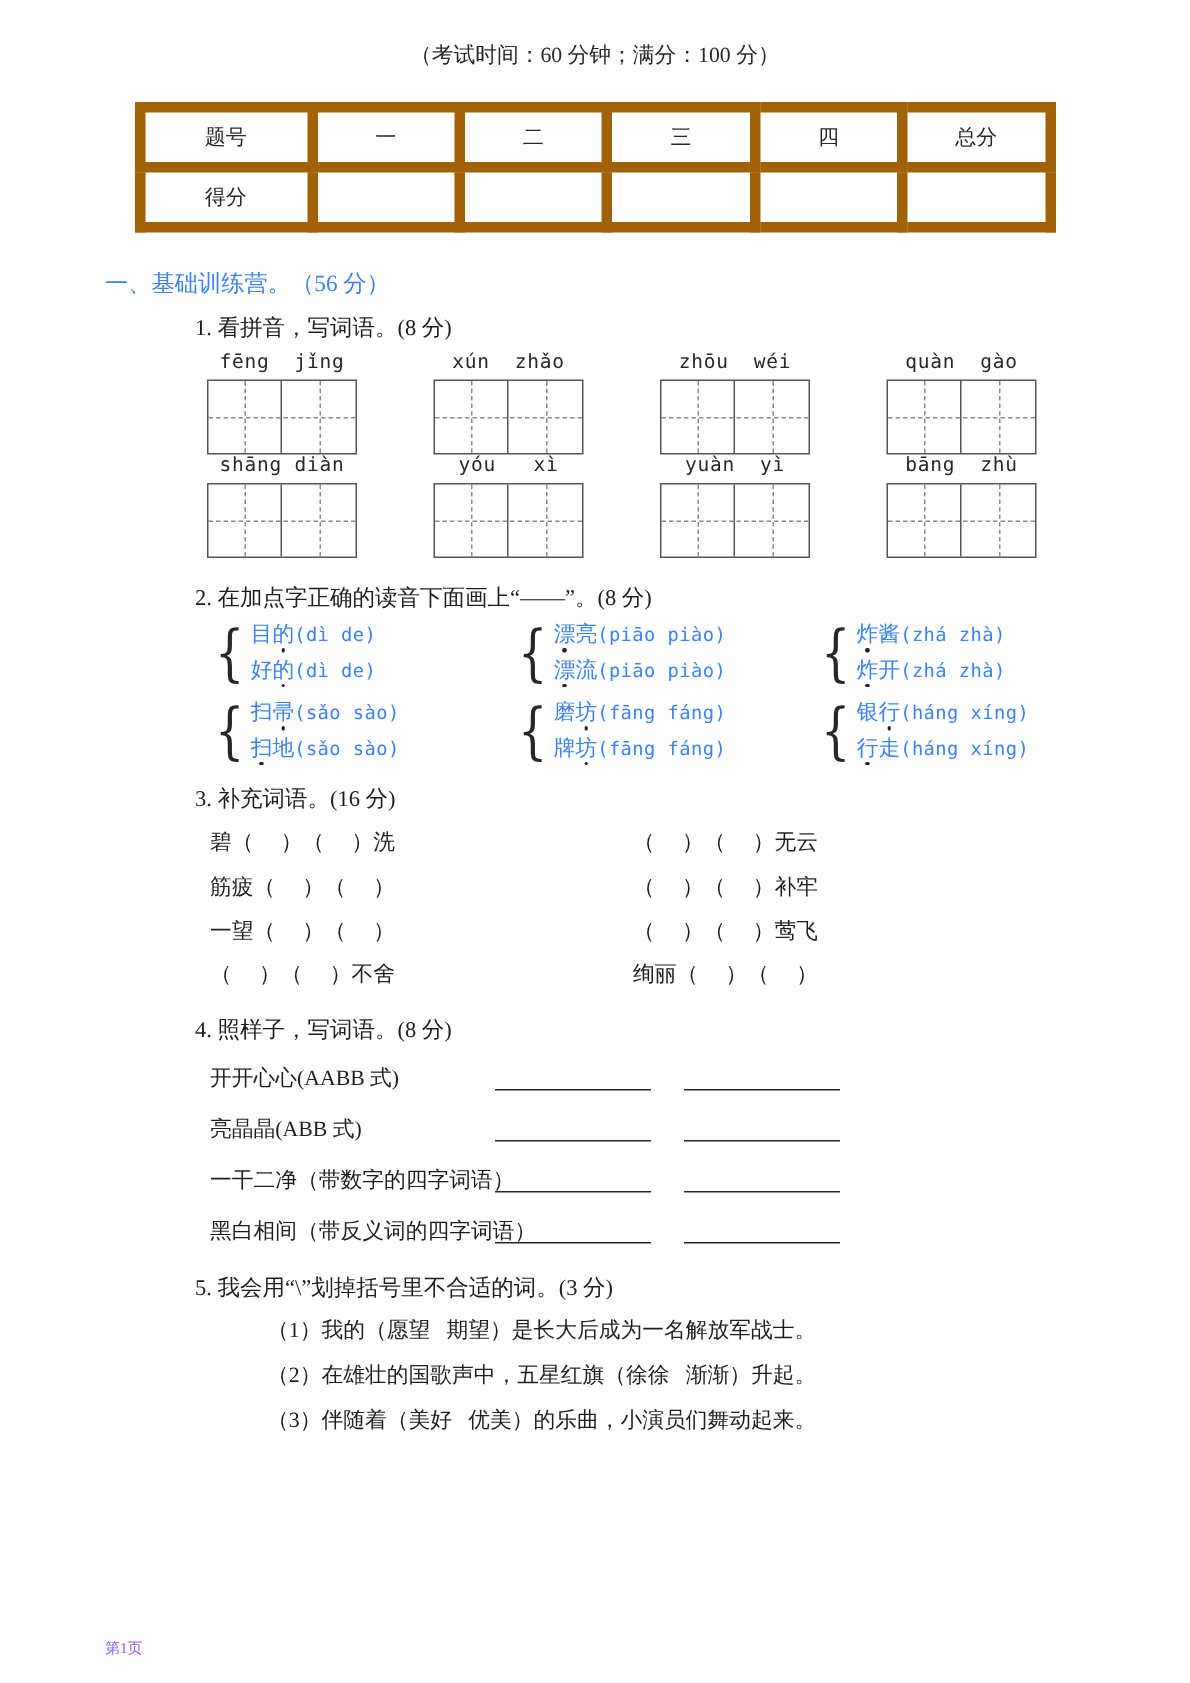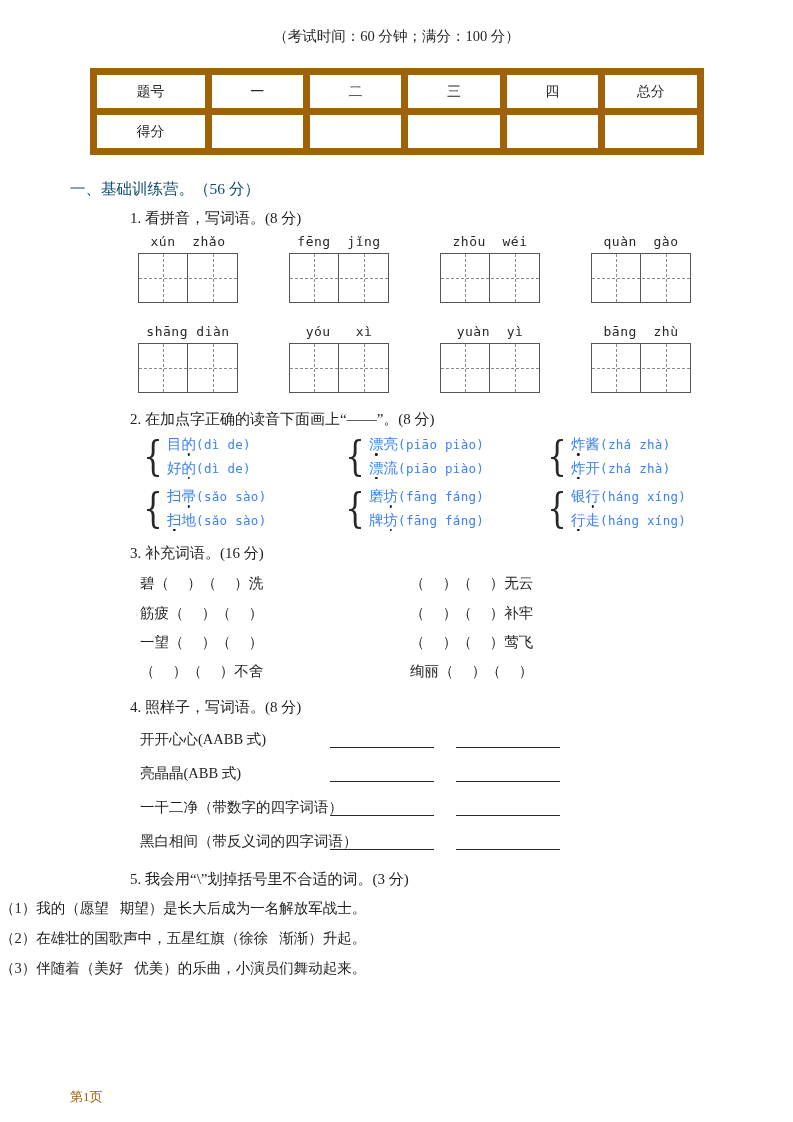--- a/index.html
+++ b/index.html
@@ -58,21 +58,21 @@
     vertical-align: middle;
     font-size: 14px;
     color: #2a2626;
   }
   table.score-table td.first-col { width: 106px; }
 
   
   .section-head {
     font-size: 15.5px;
     padding: 24px 0 0 70px;
-    color: #0c4a6e;
+    color: #3b82f6;
   }
   .q-head {
     font-size: 15px;
     padding: 9px 0 0 130px;
     color: #1f1c1c;
   }
 
   
   .pinyin-block {
     padding-left: 138px;
@@ -122,21 +122,21 @@
   }
   .tzg::after {
     
     content: "";
     position: absolute;
     left: 0;
     right: 0;
     top: 50%;
     border-top: 1.2px dashed #8a8a8a;
   }
-  .pinyin-block .row2 { margin-top: 21px; }
+  .pinyin-block .row2 { }
 
   
   .q2-block {
     padding-left: 140px;
     padding-top: 6px;
   }
   .q2-row {
     display: flex;
   }
   .q2-group {
@@ -189,20 +189,21 @@
   
   .q3-block {
     padding-left: 140px;
     padding-top: 6px;
     font-size: 14.5px;
     color: #201d1d;
   }
   .q3-row {
     display: flex;
     line-height: 2.02;
+    gap: 12px;
   }
   .q3-left { width: 270px; white-space: pre; }
   .q3-right { white-space: pre; }
 
   
   .q4-block {
     padding-left: 140px;
     padding-top: 5px;
     font-size: 14.5px;
     color: #201d1d;
@@ -215,33 +216,35 @@
   .q4-label { width: 190px; white-space: nowrap; }
   .q4-blank {
     width: 104px;
     border-bottom: 1.1px solid #2a2626;
     height: 17px;
     margin-right: 22px;
   }
 
   
   .q5-block {
+    padding-left: 140px;
     padding-top: 5px;
     font-size: 14.5px;
     color: #201d1d;
+    margin-left: 38px;
   }
   .q5-row { line-height: 2.06; white-space: pre; }
 
   
   .footer {
     position: absolute;
     left: 70px;
     bottom: 16px;
-    font-size: 13px;
-    color: #a16207;
+    font-size: 10px;
+    color: #8b5cf6;
   }
 </style>
 </head>
 <body>
 
 <div class="page">
 
   <div class="subtitle">（考试时间：60 分钟；满分：100 分）</div>
 
   <div class="score-table-wrap">
@@ -266,28 +269,28 @@
       </tbody>
     </table>
   </div>
 
   <div class="section-head">一、基础训练营。（56 分）</div>
 
   <div class="q-head">1. 看拼音，写词语。(8 分)</div>
   <div class="pinyin-block">
     <div class="pinyin-row">
       <div class="pinyin-cellgroup">
+        <div class="pinyin-text">fēng  jǐng</div>
+        <div class="tzg">
+            <div class="half"></div>
+            <div class="half"></div>
+          </div>
+      </div>
+      <div class="pinyin-cellgroup">
         <div class="pinyin-text">xún  zhǎo</div>
-        <div class="tzg">
-            <div class="half"></div>
-            <div class="half"></div>
-          </div>
-      </div>
-      <div class="pinyin-cellgroup">
-        <div class="pinyin-text">fēng  jǐng</div>
         <div class="tzg">
             <div class="half"></div>
             <div class="half"></div>
           </div>
       </div>
       <div class="pinyin-cellgroup">
         <div class="pinyin-text">zhōu  wéi</div>
         <div class="tzg">
             <div class="half"></div>
             <div class="half"></div>

